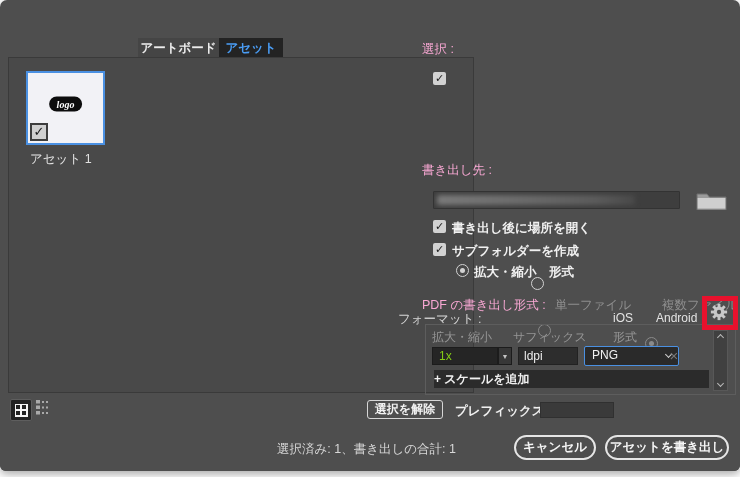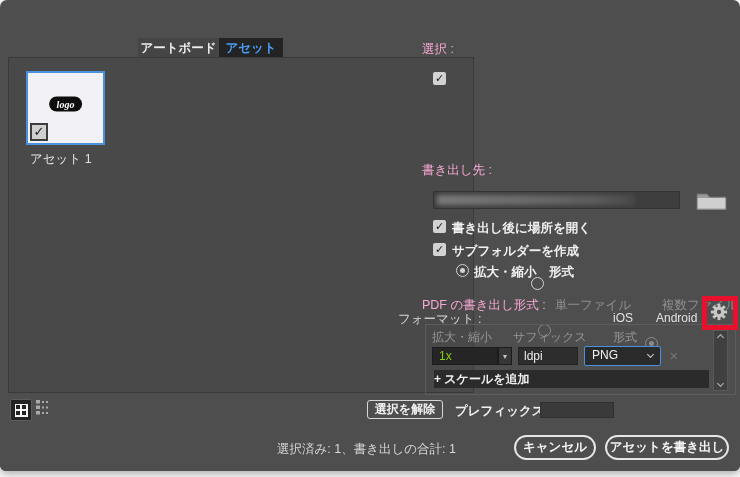--- a/index.html
+++ b/index.html
@@ -62,21 +62,21 @@
   .group-box { position:absolute; left:425px; top:302px; width:311px; height:71px;
                border:1px solid #5d5d5d; }
   .col-hdr { position:absolute; top:4px; font-size:12px; color:#969696; }
   .combo { position:absolute; left:6px; top:22px; width:66px; height:18px; background:#252525;
            border:1px solid #1c1c1c; color:#84cc16; font-size:12px; line-height:17px; padding-left:6px; }
   .combo-btn { position:absolute; left:72px; top:22px; width:14px; height:18px; background:#373737;
            border:1px solid #1c1c1c; color:#c3c3c3; font-size:7px; text-align:center; line-height:17px; }
   .suffix-input { position:absolute; left:92px; top:22px; width:60px; height:18px; background:#2d2d2d;
            border:1px solid #222; color:#ececec; font-size:12px; padding-left:5px;
            font-family:"Liberation Sans","DejaVu Sans",sans-serif; }
-  .fmt-select { position:absolute; left:158px; top:21px; width:77px; height:20px; background:#2a2a2a;
+  .fmt-select { position:absolute; left:158px; top:21px; width:95px; height:20px; background:#2a2a2a;
            border:1.5px solid #4a90e2; border-radius:2px; color:#f2f2f2; font-size:12px;
            line-height:17px; padding-left:7px; }
   .chev { position:absolute; right:7px; top:5px; width:5px; height:5px;
           border-right:1.6px solid #cfcfcf; border-bottom:1.6px solid #cfcfcf; transform:rotate(45deg); }
   .row-x { position:absolute; left:240px; top:22px; width:16px; height:18px; color:#787878;
            font-size:15px; text-align:center; line-height:17px; }
   .add-scale { position:absolute; left:8px; top:45px; width:275px; height:18px; background:#2b2b2b;
            color:#f0f0f0; font-size:12px; font-weight:bold; line-height:18px; }
   .vscroll { position:absolute; left:287px; top:5px; width:15px; height:61px; background:#404040;
            border:1px solid #585858; }

